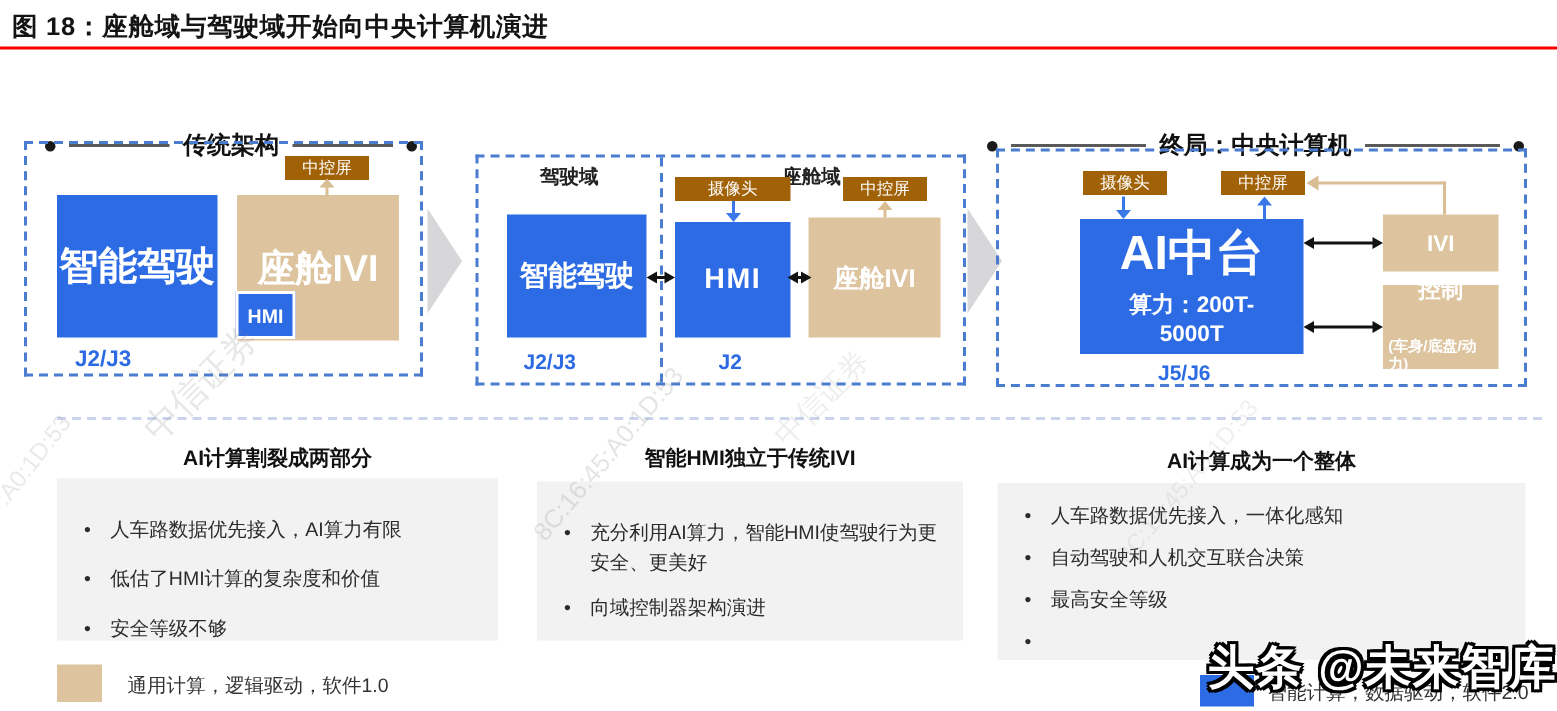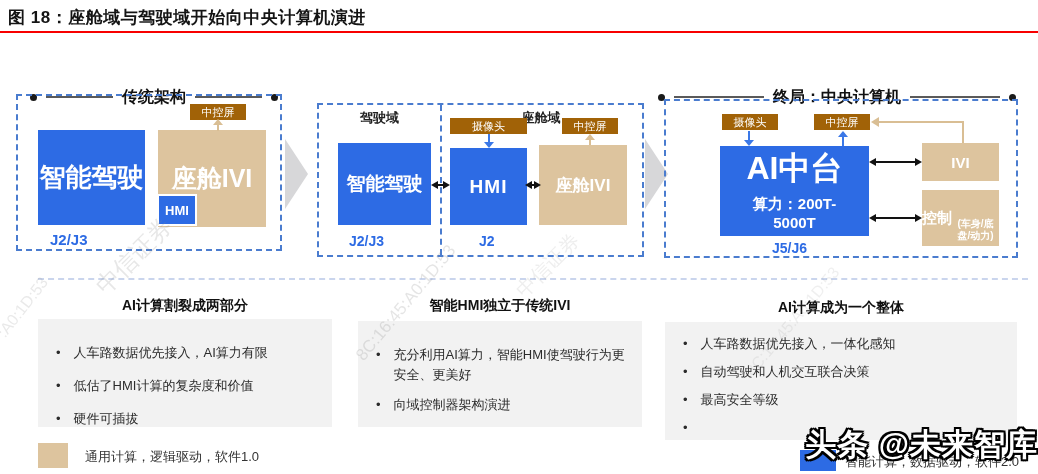--- a/index.html
+++ b/index.html
@@ -151,23 +151,23 @@
     <div class="bluebox" style="left:54px;top:45px;width:149px;height:90px;flex-direction:column;">
       <div style="font-size:32px;line-height:1.2;">AI中台</div>
       <div class="ai-power" style="margin-top:6px;">
         <div>算力：200T-</div>
         <div>5000T</div>
       </div>
     </div>
     <div class="chiplbl" style="left:106px;top:139px;">J5/J6</div>
 
     <div class="tanbox" style="left:256px;top:42px;width:77px;height:38px;font-size:15px;">IVI</div>
-    <div class="tanbox" style="left:256px;top:89px;width:77px;height:56px;flex-direction:row;">
+    <div class="tanbox" style="left:256px;top:89px;width:77px;height:56px;flex-direction:column;">
       <div style="font-size:15px;line-height:1.1;">控制</div>
-      <div style="font-size:10px;font-weight:bold;line-height:1.2;text-align:center;white-space:normal;width:70px;margin-top:24px;">(车身/底盘/动力)</div>
+      <div style="font-size:10px;font-weight:bold;line-height:1.2;text-align:left;white-space:normal;width:70px;margin-top:24px;">(车身/底盘/动力)</div>
     </div>
 
     <div class="elbow-head" style="left:205px;top:16px;"></div>
     <div class="elbow-h" style="left:212px;top:20px;width:86px;"></div>
     <div class="elbow-v" style="left:296px;top:20px;height:22px;"></div>
 
     <div class="darrow" style="left:203px;top:56px;width:53px;">
         <span class="ln"></span>
       </div>
     <div class="darrow" style="left:203px;top:112px;width:53px;">
@@ -182,21 +182,21 @@
     <div class="bullet" style="margin-bottom:13px;">
         <span class="bdot">•</span>
         <span>人车路数据优先接入，AI算力有限</span>
       </div>
     <div class="bullet" style="margin-bottom:13px;">
         <span class="bdot">•</span>
         <span>低估了HMI计算的复杂度和价值</span>
       </div>
     <div class="bullet">
         <span class="bdot">•</span>
-        <span>硬件可插拔</span>
+        <span>安全等级不够</span>
       </div>
   </div>
 
   <div class="sec-title" style="left:358px;width:284px;top:297px;">智能HMI独立于传统IVI</div>
   <div class="graybox" style="left:358px;top:321px;width:284px;height:106px;padding-top:24px;">
     <div class="bullet" style="margin-bottom:10px;">
         <span class="bdot">•</span>
         <span>充分利用AI算力，智能HMI使驾驶行为更安全、更美好</span>
       </div>
     <div class="bullet">

